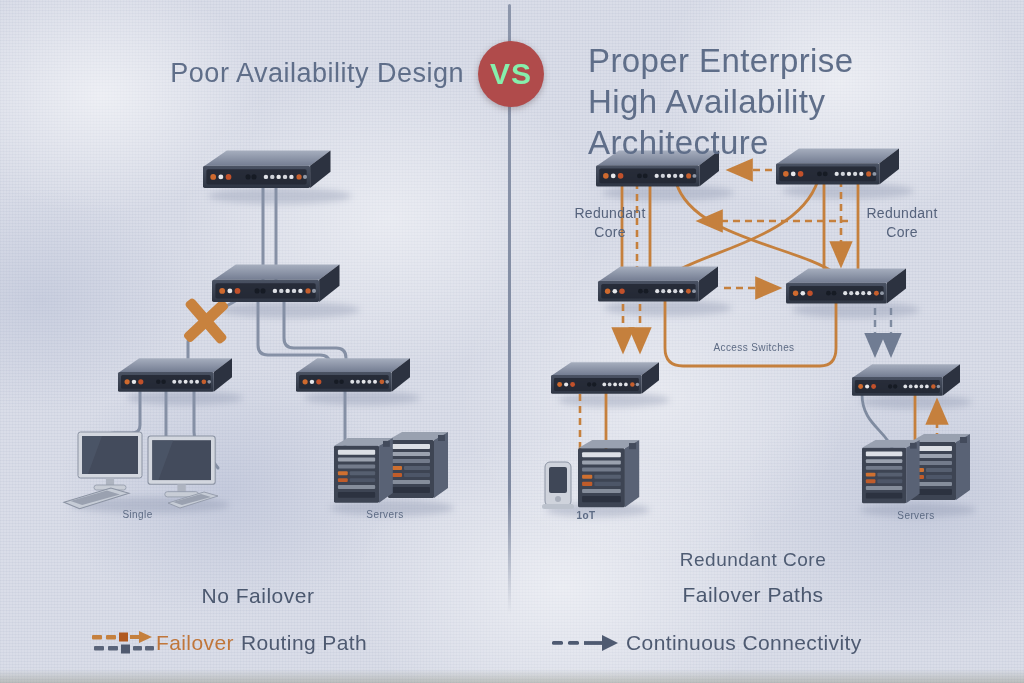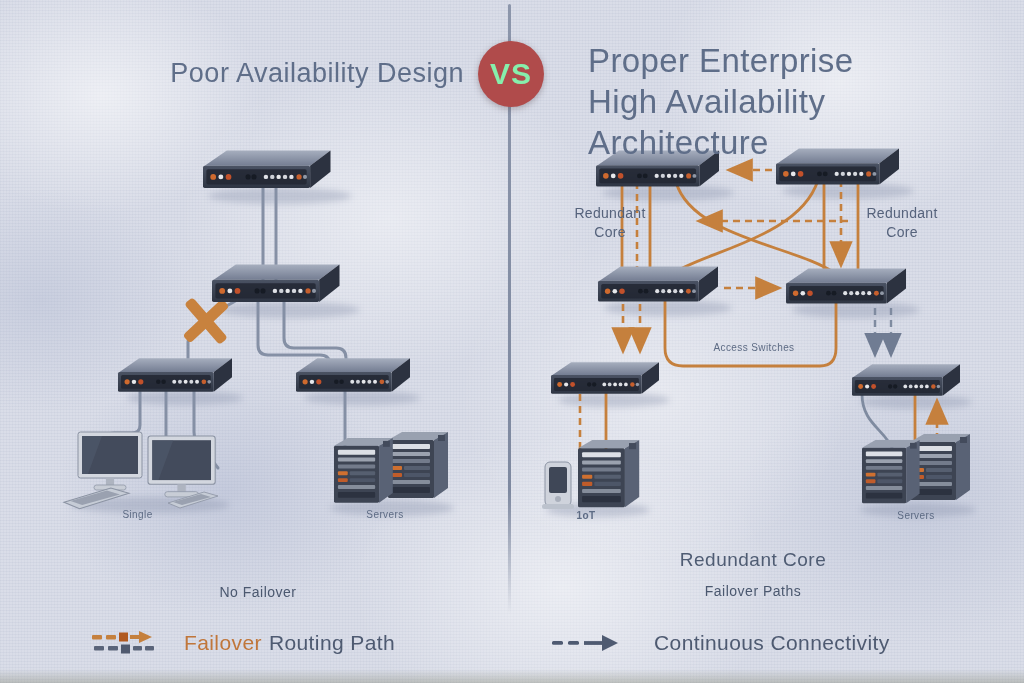--- a/index.html
+++ b/index.html
@@ -25,22 +25,22 @@
   .title-left{left:128px;top:58px;width:336px;text-align:right;font-size:27px;color:#5f6e89;letter-spacing:.5px;}
   .title-right{left:588px;top:40px;width:400px;font-size:33px;color:#5f6e89;line-height:41px;letter-spacing:.4px;}
   .vs-badge{left:478px;top:41px;width:66px;height:66px;border-radius:50%;
     background:#b04b4b;box-shadow:0 2px 6px rgba(80,60,70,.35);
     color:#86efac;font-size:30px;font-weight:bold;text-align:center;line-height:66px;letter-spacing:1px;}
   .divider{left:508px;top:4px;width:3px;height:610px;
     background:linear-gradient(to bottom,#8c96ab 0%,#7e89a0 80%,rgba(126,137,160,0) 100%);border-radius:2px;}
   .dev-label{font-size:10px;color:#5d6b84;text-align:center;letter-spacing:.4px;}
   .small-label{font-size:14px;color:#56637c;text-align:center;line-height:19px;letter-spacing:.3px;}
   .caption{font-size:19px;color:#4f5c73;text-align:center;letter-spacing:.5px;}
-  .caption2{font-size:14px;color:#4b586f;text-align:center;letter-spacing:.5px;}
-  .legend{display:flex;align-items:center;gap:28px;}
+  .caption2{font-size:21px;color:#4b586f;text-align:center;letter-spacing:.5px;}
+  .legend{display:flex;align-items:center;gap:0;}
   .legend-text{font-size:21px;color:#4e5a71;letter-spacing:.4px;}
   .legend-text .hl{color:#c0763a;margin-right:7px;}
   svg .wire{fill:none;}
 </style>
 </head>
 <body>
 
 <div class="stage">
 
   <svg class="abs" width="1024" height="683" viewBox="0 0 1024 683" style="left:0;top:0;">

